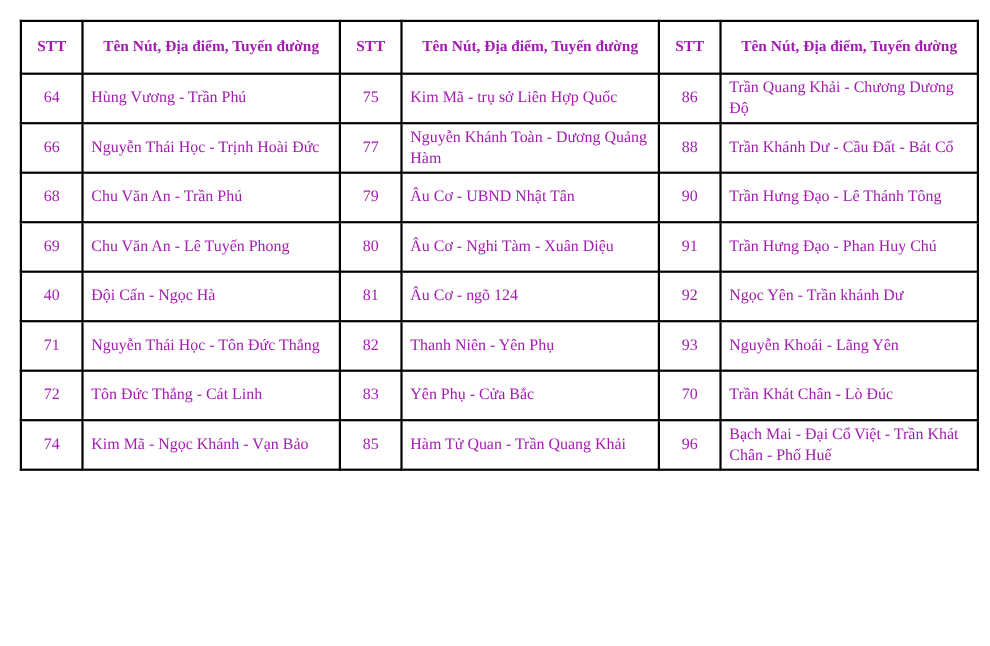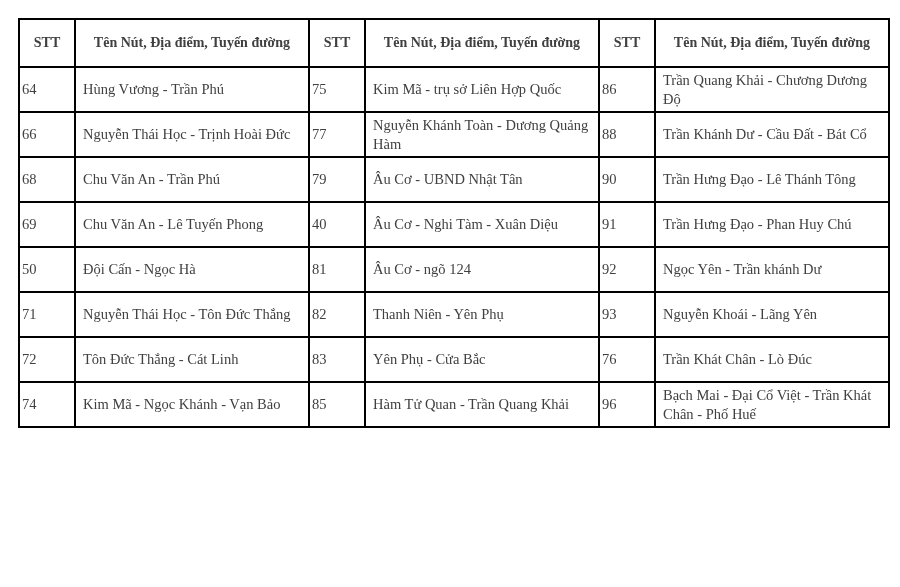--- a/index.html
+++ b/index.html
@@ -13,38 +13,38 @@
   }
   .table-wrap {
     position: absolute;
     left: 18px;
     top: 18px;
   }
   table.node-table {
     border-collapse: collapse;
     table-layout: fixed;
     width: 870px;
-    color: #404040;
+    color: #a21caf;
   }
   table.node-table th,
   table.node-table td {
     border: 2px solid #000000;
     vertical-align: middle;
     overflow: hidden;
   }
   thead tr { height: 48px; }
   tbody tr { height: 45px; }
   th {
     font-weight: bold;
     font-size: 14px;
     text-align: center;
     padding: 0 2px;
   }
   td.stt {
-    text-align: left;
+    text-align: center;
     font-size: 14.5px;
     padding: 0 2px;
   }
   td.name {
     text-align: left;
     font-size: 14.5px;
     padding: 2px 6px 2px 7px;
     line-height: 1.25;
   }
   col.c-stt  { width: 56px; }
@@ -94,47 +94,47 @@
           <td class="stt">68</td>
           <td class="name">Chu Văn An - Trần Phú</td>
           <td class="stt">79</td>
           <td class="name">Âu Cơ - UBND Nhật Tân</td>
           <td class="stt">90</td>
           <td class="name">Trần Hưng Đạo - Lê Thánh Tông</td>
         </tr>
         <tr>
           <td class="stt">69</td>
           <td class="name">Chu Văn An - Lê Tuyến Phong</td>
-          <td class="stt">40</td>
+          <td class="stt">80</td>
           <td class="name">Âu Cơ - Nghi Tàm - Xuân Diệu</td>
           <td class="stt">91</td>
           <td class="name">Trần Hưng Đạo - Phan Huy Chú</td>
         </tr>
         <tr>
-          <td class="stt">50</td>
+          <td class="stt">40</td>
           <td class="name">Đội Cấn - Ngọc Hà</td>
           <td class="stt">81</td>
           <td class="name">Âu Cơ - ngõ 124</td>
           <td class="stt">92</td>
           <td class="name">Ngọc Yên - Trần khánh Dư</td>
         </tr>
         <tr>
           <td class="stt">71</td>
           <td class="name">Nguyễn Thái Học - Tôn Đức Thắng</td>
           <td class="stt">82</td>
           <td class="name">Thanh Niên - Yên Phụ</td>
           <td class="stt">93</td>
           <td class="name">Nguyễn Khoái - Lãng Yên</td>
         </tr>
         <tr>
           <td class="stt">72</td>
           <td class="name">Tôn Đức Thắng - Cát Linh</td>
           <td class="stt">83</td>
           <td class="name">Yên Phụ - Cửa Bắc</td>
-          <td class="stt">76</td>
+          <td class="stt">70</td>
           <td class="name">Trần Khát Chân - Lò Đúc</td>
         </tr>
         <tr>
           <td class="stt">74</td>
           <td class="name">Kim Mã - Ngọc Khánh - Vạn Bảo</td>
           <td class="stt">85</td>
           <td class="name">Hàm Tử Quan - Trần Quang Khải</td>
           <td class="stt">96</td>
           <td class="name">Bạch Mai - Đại Cổ Việt - Trần Khát Chân - Phố Huế</td>
         </tr>

